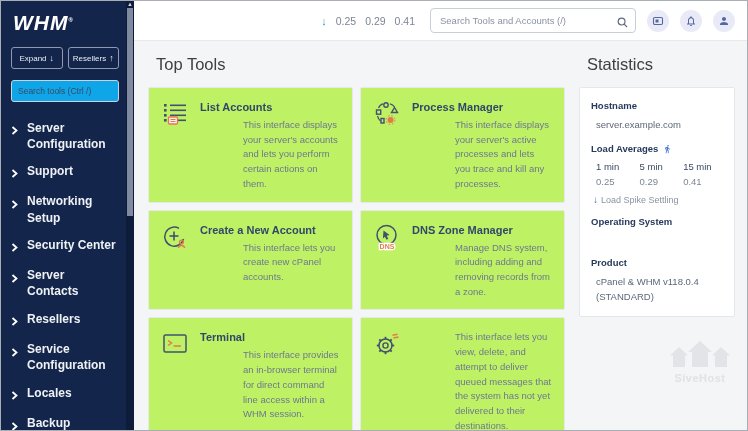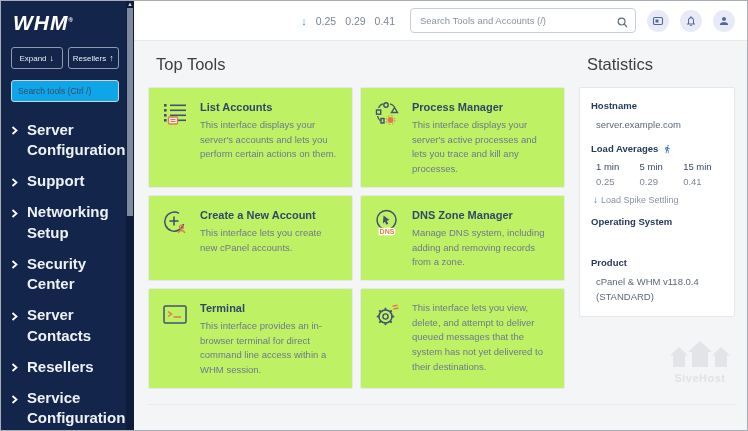--- a/index.html
+++ b/index.html
@@ -12,47 +12,47 @@
   .logo { color:#fff; font-size:21px; font-weight:bold; font-style:italic; letter-spacing:1px; margin:2px 0 12px 2px; }
   .logo sup { font-size:6px; font-style:normal; vertical-align:super; }
   .sb-buttons { display:flex; gap:5px; margin-bottom:11px; }
   .sb-btn { flex:1; background:transparent; border:1px solid #8f9ab0; border-radius:3px; color:#e9edf4; font-size:8px; padding:5px 2px; display:flex; align-items:center; justify-content:center; gap:3px; cursor:pointer; font-family:inherit; white-space:nowrap; }
   .sb-btn .arr { font-size:9px; }
   .sb-search input { width:100%; background:#0ea5e9; border:1px solid #cdd3dd; border-radius:3px; padding:5px 6px; font-size:8.5px; color:#2c3a52; font-family:inherit; }
   .sb-search input::placeholder { color:#3c4a63; opacity:1; }
   .sb-nav { margin-top:12px; }
   .sb-item { display:flex; gap:9px; padding:5.5px 0; align-items:flex-start; cursor:pointer; }
   .sb-item .chev { margin-top:1.5px; flex:0 0 auto; }
-  .sb-item .lbl { color:#eef1f6; font-size:15px; font-weight:bold; line-height:1.35; }
+  .sb-item .lbl { color:#eef1f6; font-size:12px; font-weight:bold; line-height:1.35; }
   .sb-scrollbar { position:absolute; top:0; right:0; width:8px; height:100%; background:#0d1c3a; }
   .sb-scroll-arrow { position:absolute; top:0; left:0; width:8px; text-align:center; color:#cfd5de; font-size:6px; line-height:7px; }
   .sb-scroll-thumb { position:absolute; top:7px; left:1px; width:6px; height:208px; background:#7f8a9f; cursor:pointer; }
 
   
   .main { flex:1; display:flex; flex-direction:column; min-width:0; }
   .topbar { height:40px; min-height:40px; background:#fff; border-bottom:1px solid #e7e9ed; display:flex; align-items:center; justify-content:flex-end; gap:11px; padding:0 12px; }
   .load-averages { display:flex; gap:9px; font-size:10.5px; color:#7c8595; align-items:center; margin-right:4px; }
   .load-arrow { color:#2d9db4; font-size:11px; }
-  .topbar-search { position:relative; width:226px; }
+  .topbar-search { position:relative; width:206px; }
   .topbar-search input { width:100%; border:1px solid #c9cfd9; border-radius:4px; padding:6px 26px 6px 9px; font-size:9.5px; color:#444; background:#fff; font-family:inherit; }
   .topbar-search input::placeholder { color:#8a93a2; opacity:1; }
   .topbar-search .mag { position:absolute; right:8px; top:6px; }
   .icon-btn { width:22px; height:22px; border-radius:50%; background:#e8ebf7; border:none; display:flex; align-items:center; justify-content:center; cursor:pointer; padding:0; }
 
   .content { flex:1; position:relative; padding:10px 12px 0 14px; overflow:hidden; }
   .content-row { display:flex; gap:14px; }
   .left-col { flex:1; min-width:0; }
   .right-col { width:156px; flex:0 0 156px; }
   .section-title { font-size:16.5px; font-weight:400; color:#3d4043; margin:4px 8px 13px; }
 
   .cards { display:grid; grid-template-columns:1fr 1fr; gap:7px; }
   .card { background:#bef264; border:1px solid #e7e8ec; border-radius:2px; padding:12px 12px 10px; display:flex; gap:11px; cursor:pointer; }
   .card-icon { width:28px; flex:0 0 28px; }
   .card-title { font-size:11px; font-weight:700; color:#33466b; margin:1px 0 5px; }
-  .card-desc { font-size:9.5px; color:#6e7890; line-height:1.55; }
+  .card-desc { font-size:9.5px; color:#6e7890; line-height:1.55;margin-left:43px; }
 
   .stat-card { background:#fff; border:1px solid #e5e7ea; border-radius:2px; padding:12px 11px; min-height:224px; }
   .stat-label { font-size:9.5px; font-weight:700; color:#27395c; margin:11px 0 7px; display:flex; gap:5px; align-items:center; }
   .stat-label:first-child { margin-top:0; }
   .stat-value { font-size:9.5px; color:#5d6878; padding-left:5px; line-height:1.5; }
   .load-table { display:grid; grid-template-columns:auto auto auto; gap:4px 9px; padding-left:5px; font-size:9.5px; margin-bottom:7px; }
   .load-head { color:#3c4a63; }
   .load-num { color:#7c8595; }
   .load-status { font-size:9px; color:#8a93a2; display:flex; gap:3px; align-items:center; padding-left:2px; }
   .load-status .arr { color:#3f72c4; font-size:10px; }

